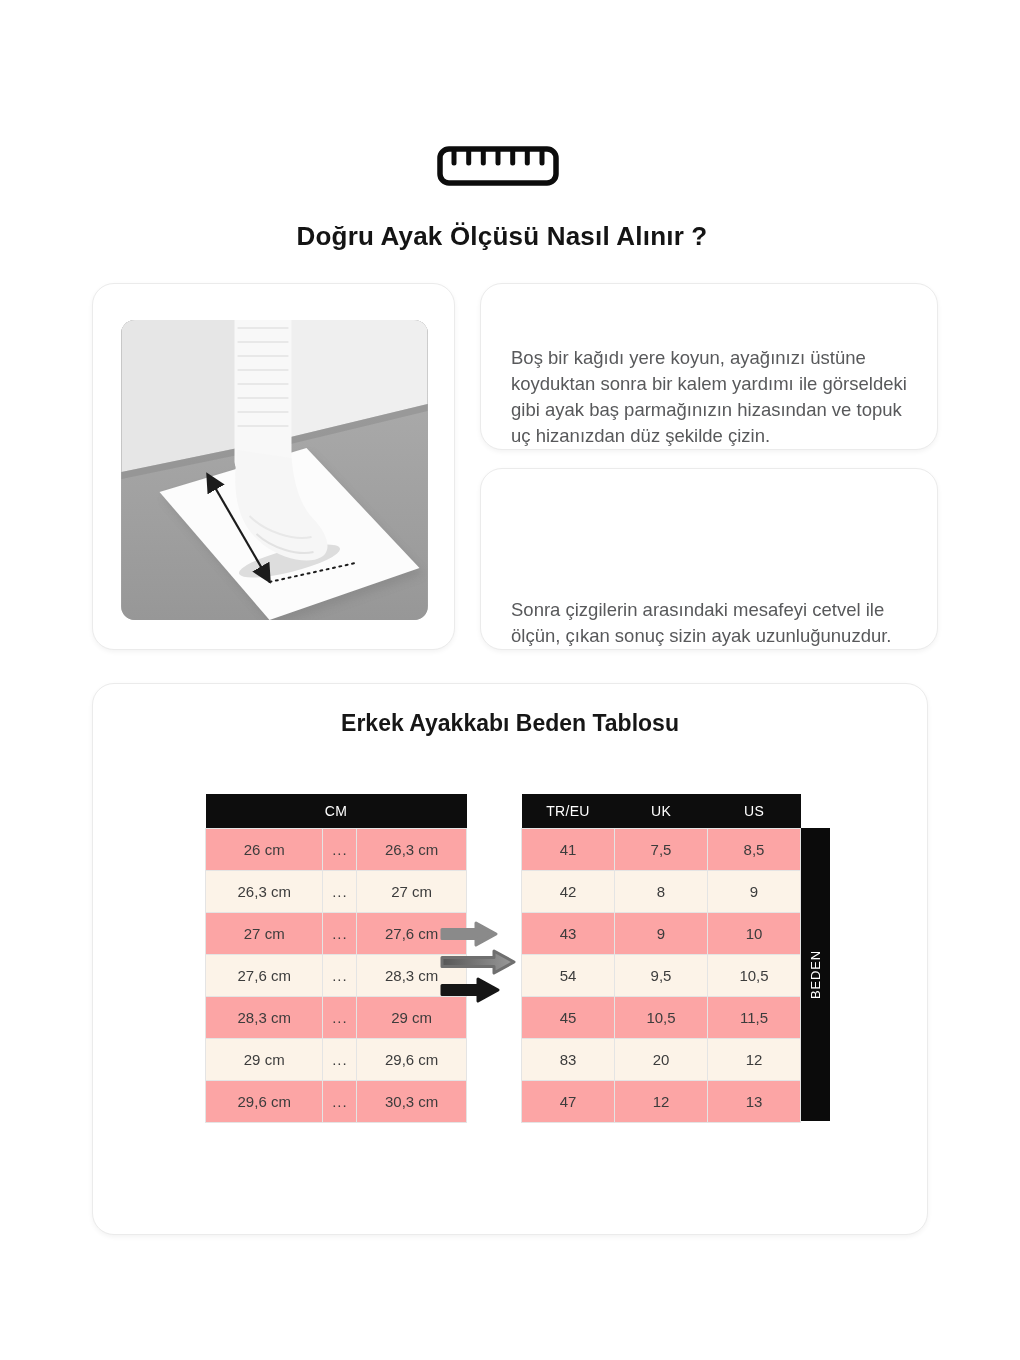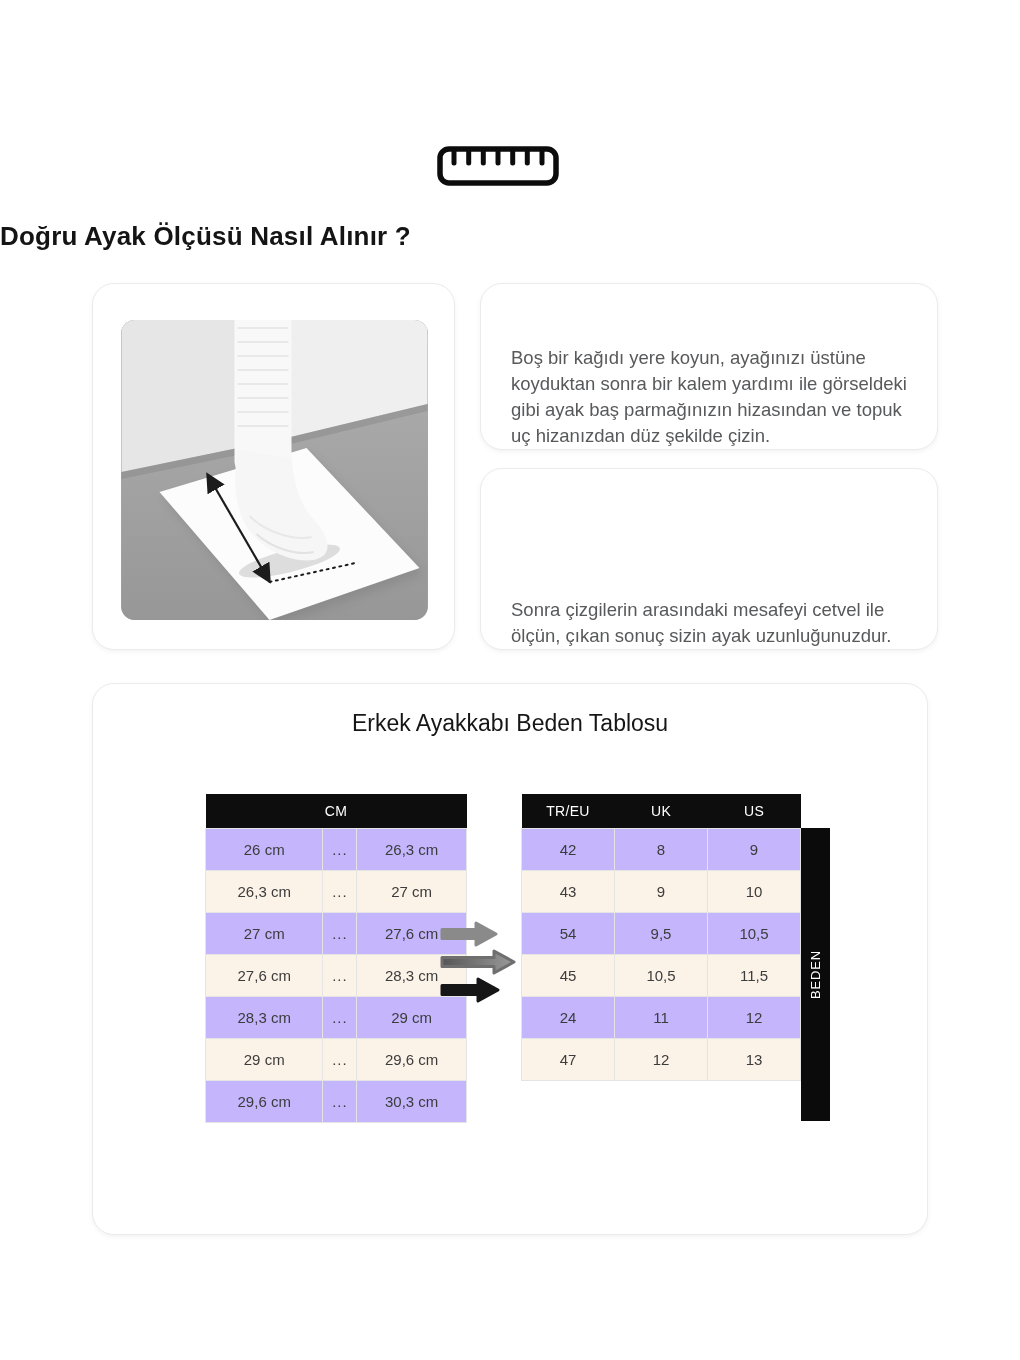--- a/index.html
+++ b/index.html
@@ -12,21 +12,21 @@
     width:1020px;height:1360px;position:relative;
     font-family:"Liberation Sans", sans-serif;color:#333;
   }
   .abs{position:absolute;}
 
   
   .ruler-wrap{left:437px;top:146px;width:122px;height:40px;}
 
   
   .page-title{
-    left:0;top:221px;width:1004px;
+    left:0;top:221px;width:1004px;text-align:center;
     font-size:26px;font-weight:bold;color:#141414;letter-spacing:.2px;
   }
 
   
   .card{
     background:#fff;border:1px solid #ebebeb;border-radius:22px;
     box-shadow:0 2px 5px rgba(0,0,0,.05);
   }
   .photo-card{left:92px;top:283px;width:363px;height:367px;}
   .photo-frame{
@@ -34,30 +34,30 @@
     border-radius:14px;overflow:hidden;background:#a5a5a5;
   }
   .info-box-1{left:480px;top:283px;width:458px;height:167px;display:flex;align-items:flex-end;padding:0 30px;}
   .info-box-2{left:480px;top:468px;width:458px;height:182px;display:flex;align-items:flex-end;padding:0 30px;}
   .info-text{font-size:18.5px;line-height:26px;color:#58595b;}
 
   
   .chart-card{left:92px;top:683px;width:836px;height:552px;}
   .chart-title{
     position:absolute;left:0;top:26px;width:100%;text-align:center;
-    font-size:23px;font-weight:normal;color:#161616;
+    font-size:23px;font-weight:bold;color:#161616;
   }
 
   table.data-table{border-collapse:collapse;table-layout:fixed;}
   table.data-table th{
     background:var(--header-bg);color:#fff;font-weight:500;font-size:14px;
     height:34px;letter-spacing:.3px;
   }
   table.data-table td{
-    border:1px solid #e4e4e4;background:#c4b5fd;height:42px;
+    border:1px solid #e4e4e4;background:#fca5a5;height:42px;
     text-align:center;vertical-align:middle;
     font-size:15px;font-weight:500;color:#3c3c3c;
   }
   table.data-table tbody tr:nth-child(even) td{background:var(--row-alt);}
 
   .cm-table-wrap{position:absolute;left:112px;top:110px;}
   table.cm-table{width:262px;padding-left:48px;}
   table.cm-table col.c-from{width:45%;}
   table.cm-table col.c-sep{width:13%;}
   table.cm-table col.c-to{width:42%;}
@@ -230,42 +230,47 @@
     <table class="data-table size-table">
       <thead>
         <tr>
           <th>TR/EU</th>
           <th>UK</th>
           <th>US</th>
         </tr>
       </thead>
       <tbody>
         <tr>
+          <td>41</td>
+          <td>7,5</td>
+          <td>8,5</td>
+        </tr>
+        <tr>
           <td>42</td>
           <td>8</td>
           <td>9</td>
         </tr>
         <tr>
           <td>43</td>
           <td>9</td>
           <td>10</td>
         </tr>
         <tr>
           <td>54</td>
           <td>9,5</td>
           <td>10,5</td>
         </tr>
         <tr>
           <td>45</td>
           <td>10,5</td>
           <td>11,5</td>
         </tr>
         <tr>
-          <td>24</td>
-          <td>11</td>
+          <td>83</td>
+          <td>20</td>
           <td>12</td>
         </tr>
         <tr>
           <td>47</td>
           <td>12</td>
           <td>13</td>
         </tr>
       </tbody>
     </table>
     <div class="beden-bar">

